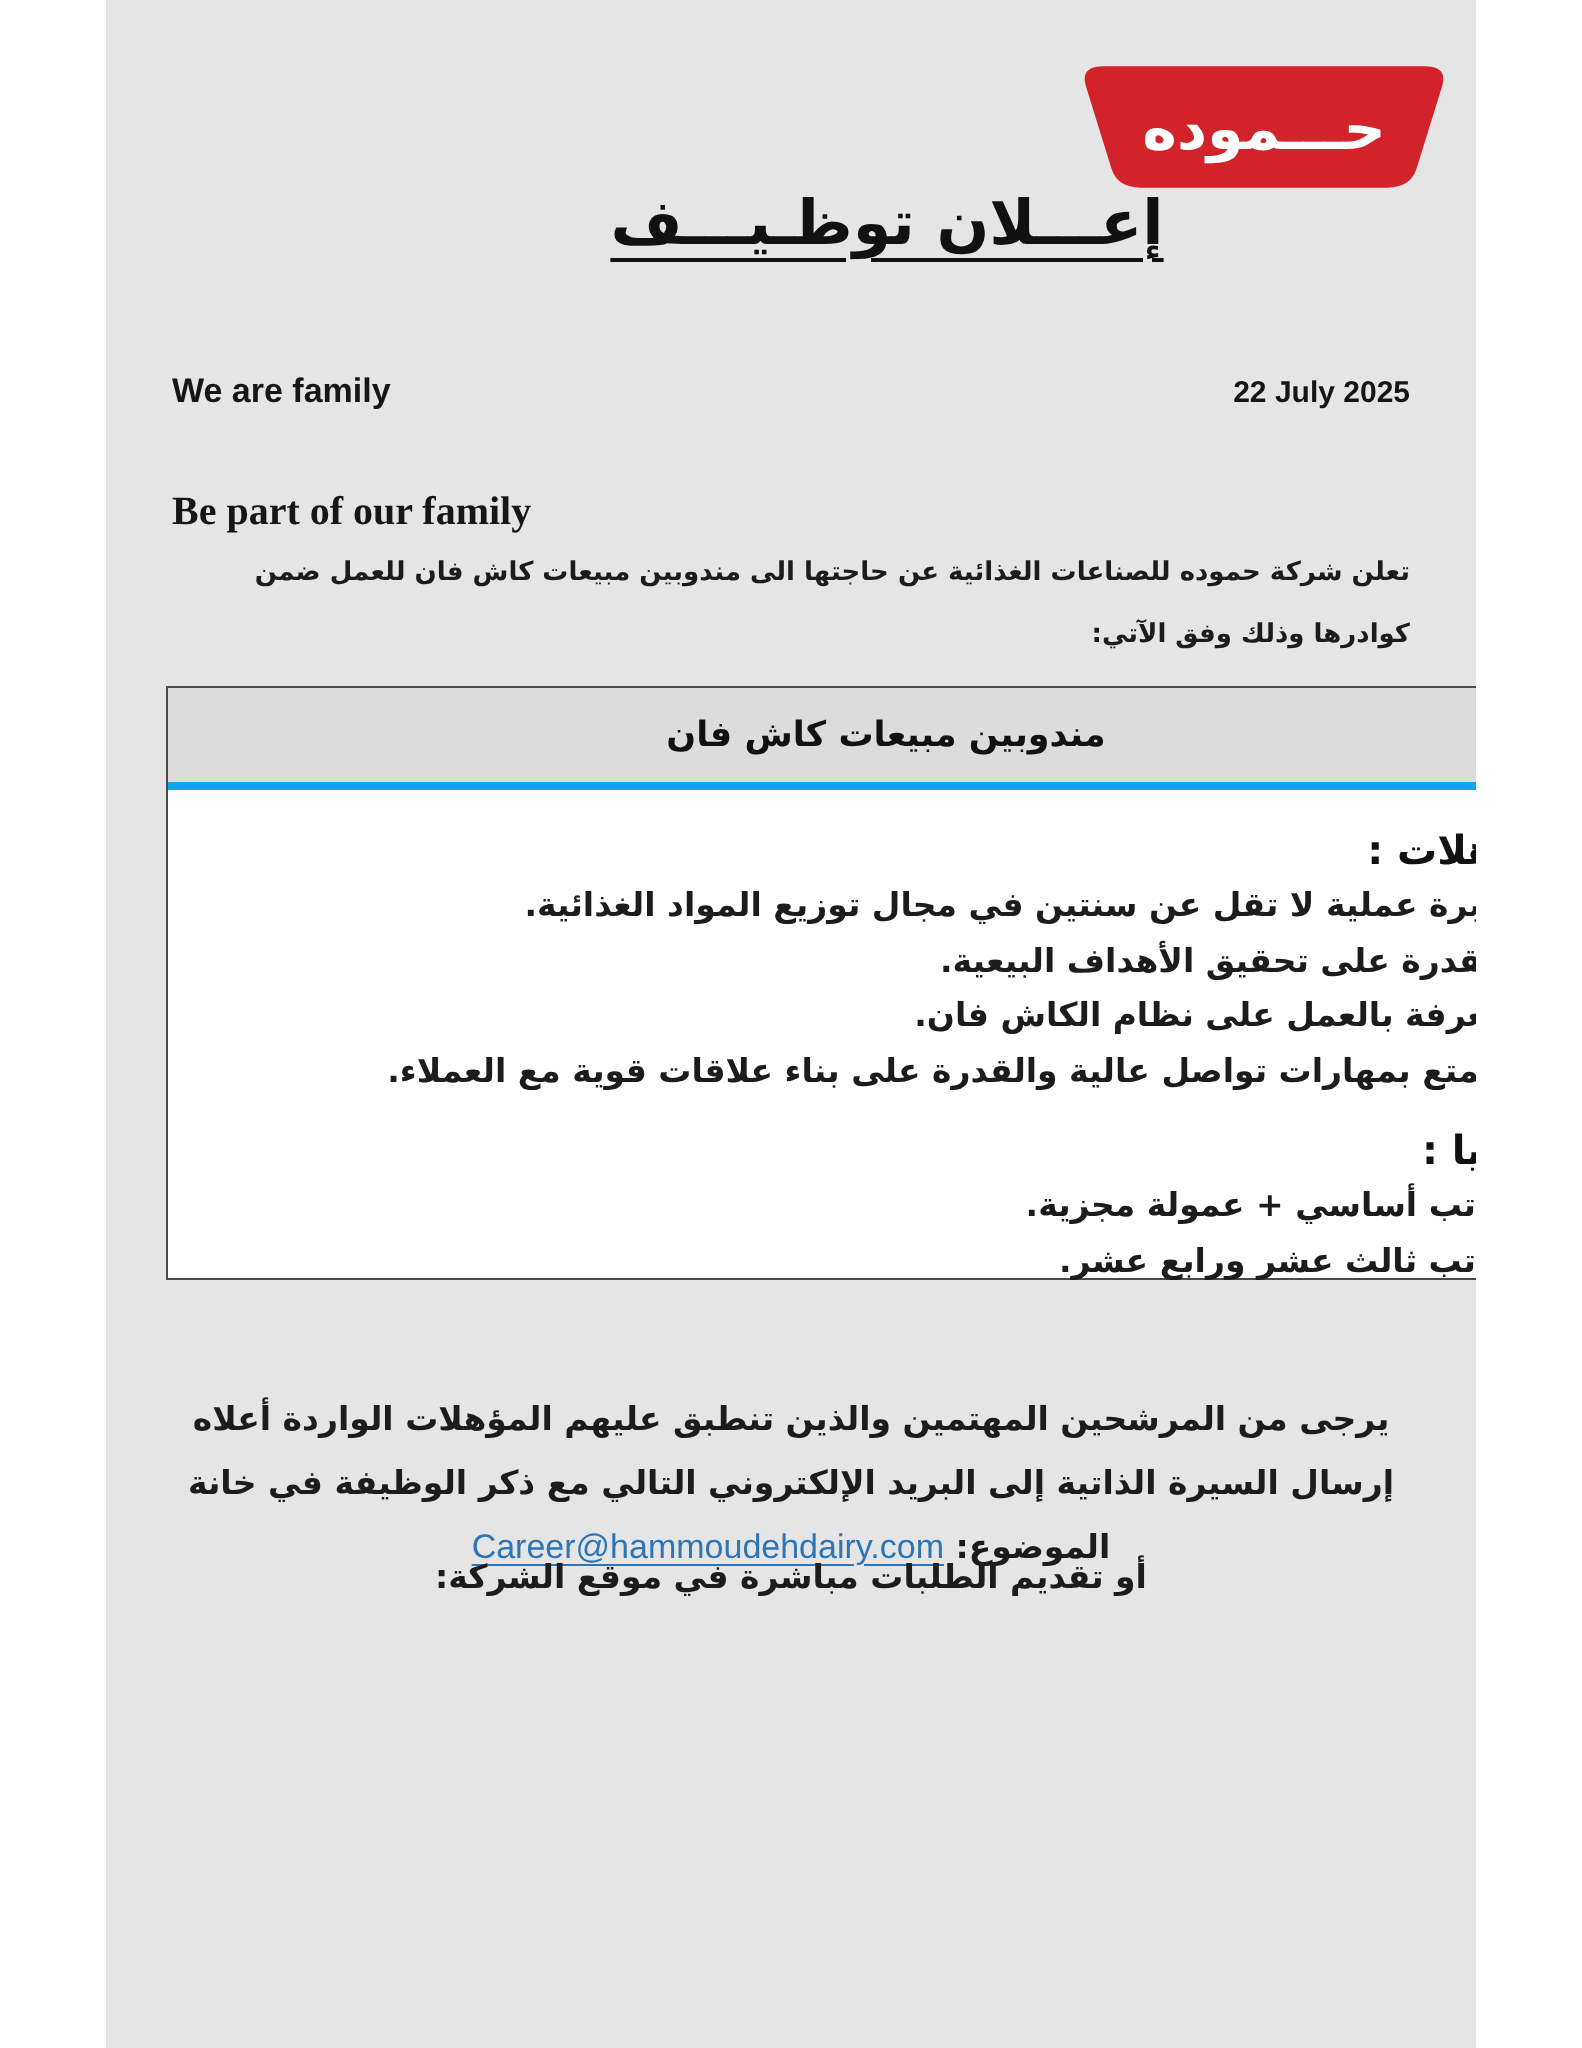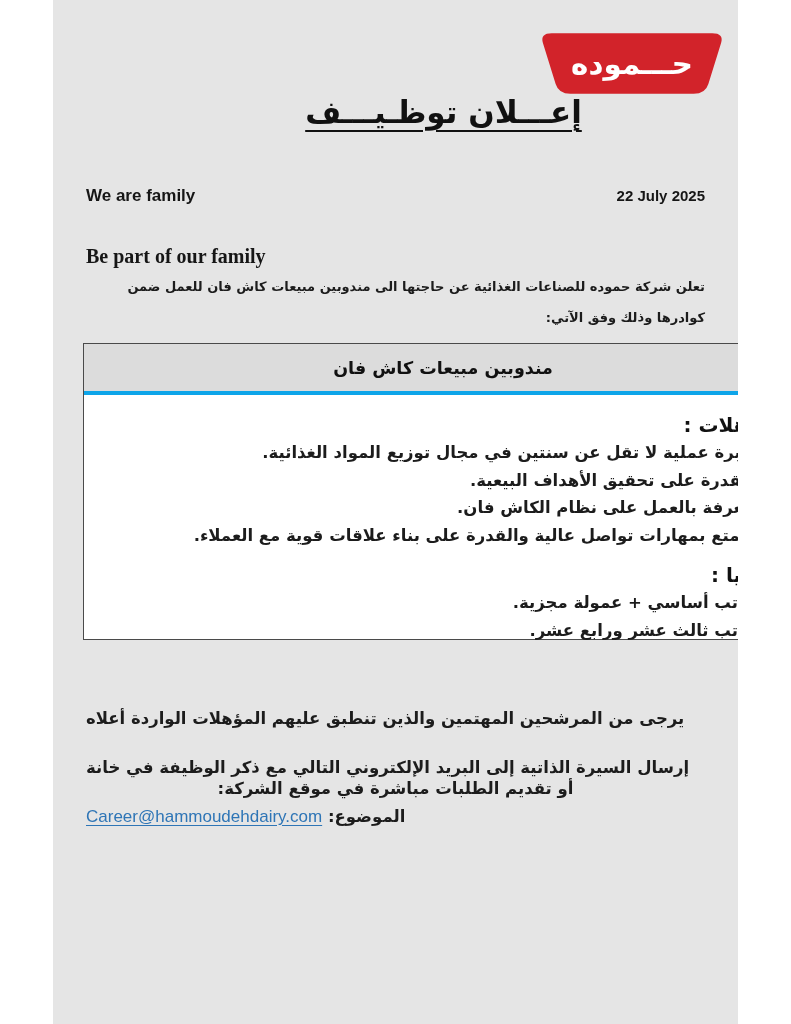--- a/index.html
+++ b/index.html
@@ -148,24 +148,24 @@
     font-weight: 600;
   }
 
   
   .apply {
     position: absolute;
     top: 694px;
     left: 33px;
     right: 33px;
     direction: rtl;
-    text-align: left;
-    font-size: 16.5px;
-    font-weight: 600;
-    line-height: 49px;
+    text-align: center;
+    font-size: 16.5px;
+    font-weight: 600;
+    line-height: 32px;
     color: #1c1c1c;
   }
   .email-link {
     font-family: "Liberation Sans", sans-serif;
     font-size: 17px;
     font-weight: 400;
     color: #2e75b6;
     text-decoration: underline;
     text-underline-offset: 3px;
   }

